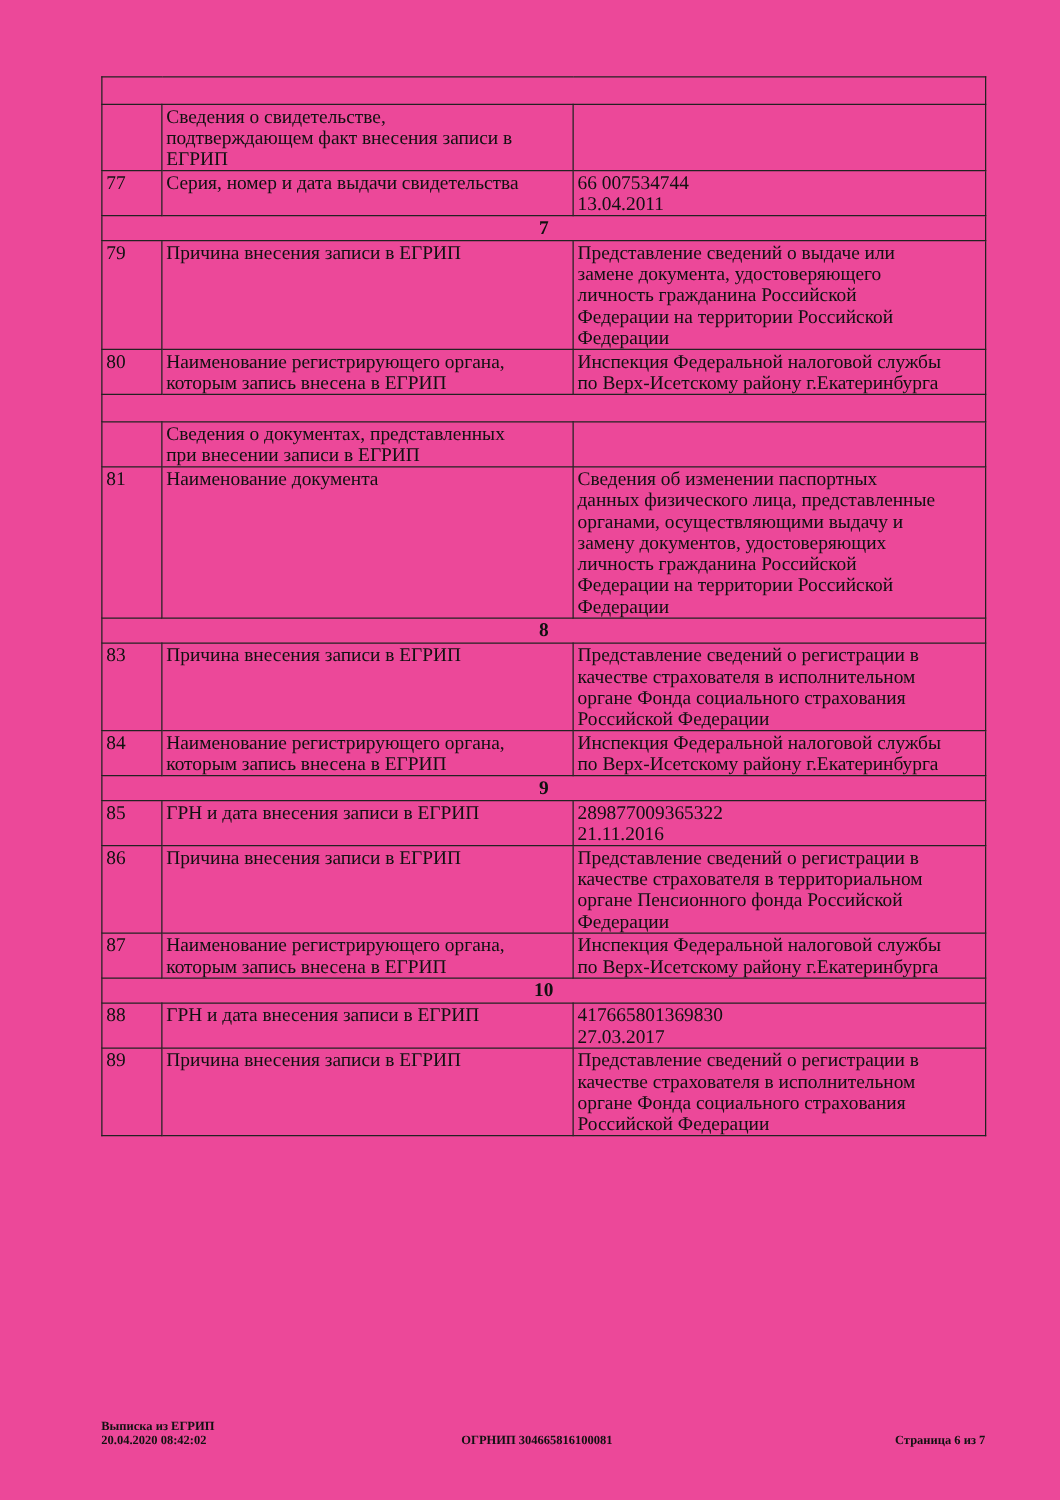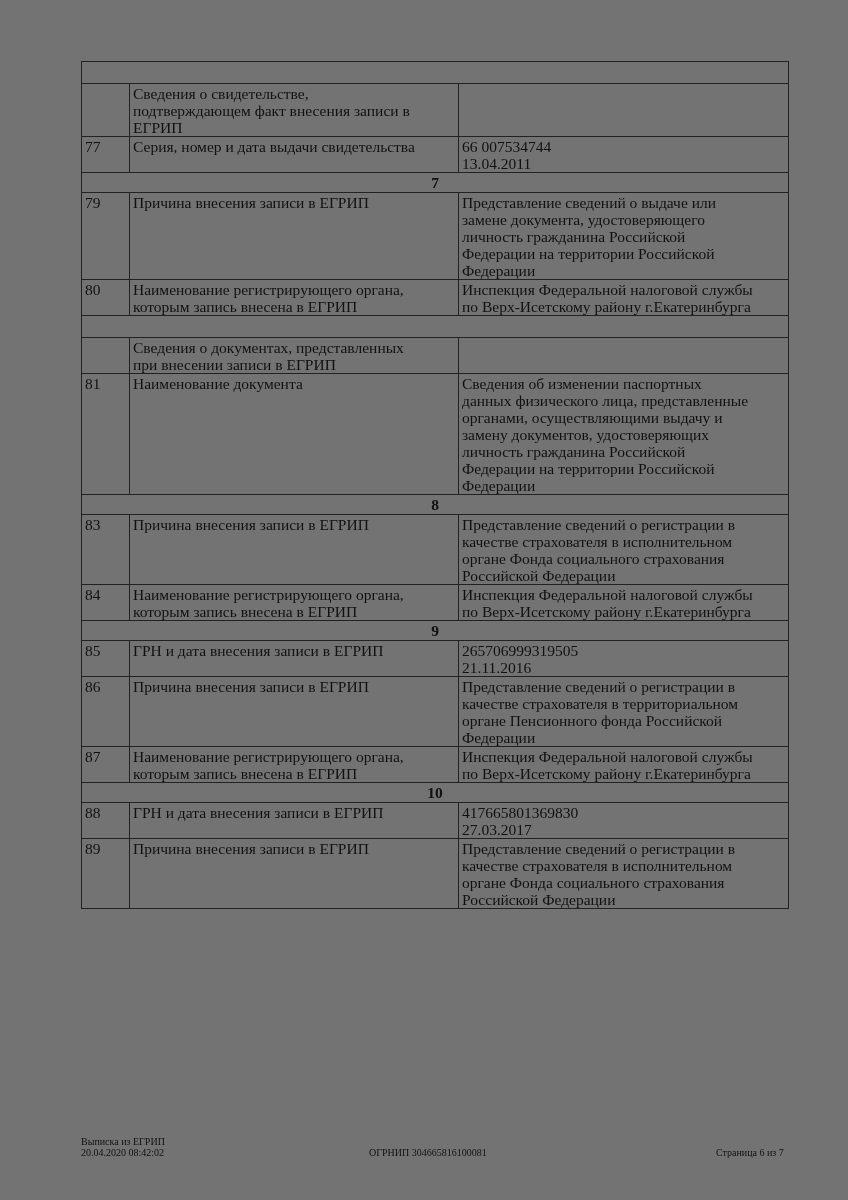--- a/index.html
+++ b/index.html
@@ -1,28 +1,28 @@
 <!DOCTYPE html>
 <html><head>
 <meta charset="utf-8">
 <style>
   html, body { margin: 0; padding: 0; background: #ffffff; }
   body { width: 848px; height: 1200px; position: relative; overflow: hidden;
          font-family: "Liberation Serif", "DejaVu Serif", serif; color: #111; }
-  .page { position: absolute; left: 0; top: 0; width: 848px; height: 1200px; background: #737373; }
+  .page { position: absolute; left: 0; top: 0; width: 848px; height: 1200px; background: #ec4899; }
   table.egr { position: absolute; left: 81px; top: 61px; width: 708px;
               border-collapse: collapse; font-size: 15.5px; line-height: 17px; }
   table.egr td { border: 1px solid #222; vertical-align: top; padding: 1px 3px 0 3px; }
   td.num { width: 41px; }
   td.name { width: 322px; }
   td.val { }
   tr.blank td { height: 20px; }
   tr.section td { text-align: center; font-weight: bold; height: 18px; padding-top: 1px; }
   .line { display: block; white-space: nowrap; }
-  .footer { position: absolute; font-size: 10px; line-height: 11px; color: #111; }
+  .footer { position: absolute; font-size: 10px; line-height: 11px; color: #111; font-weight: bold; }
   .f-left { left: 81px; top: 1136px; }
   .f-center { left: 369px; top: 1147px; }
   .f-right { left: 716px; top: 1147px; }
 </style>
 </head>
 <body>
 
 <div class="page">
   <table class="egr">
     <tbody id="tbody">
@@ -129,21 +129,21 @@
         </tr>
         <tr class="section">
           <td colspan="3">9</td>
         </tr>
         <tr>
           <td class="num">85</td>
           <td class="name">
             <span class="line">ГРН и дата внесения записи в ЕГРИП</span>
           </td>
           <td class="val">
-            <span class="line">265706999319505</span>
+            <span class="line">289877009365322</span>
             <span class="line">21.11.2016</span>
           </td>
         </tr>
         <tr>
           <td class="num">86</td>
           <td class="name">
             <span class="line">Причина внесения записи в ЕГРИП</span>
           </td>
           <td class="val">
             <span class="line">Представление сведений о регистрации в</span>

